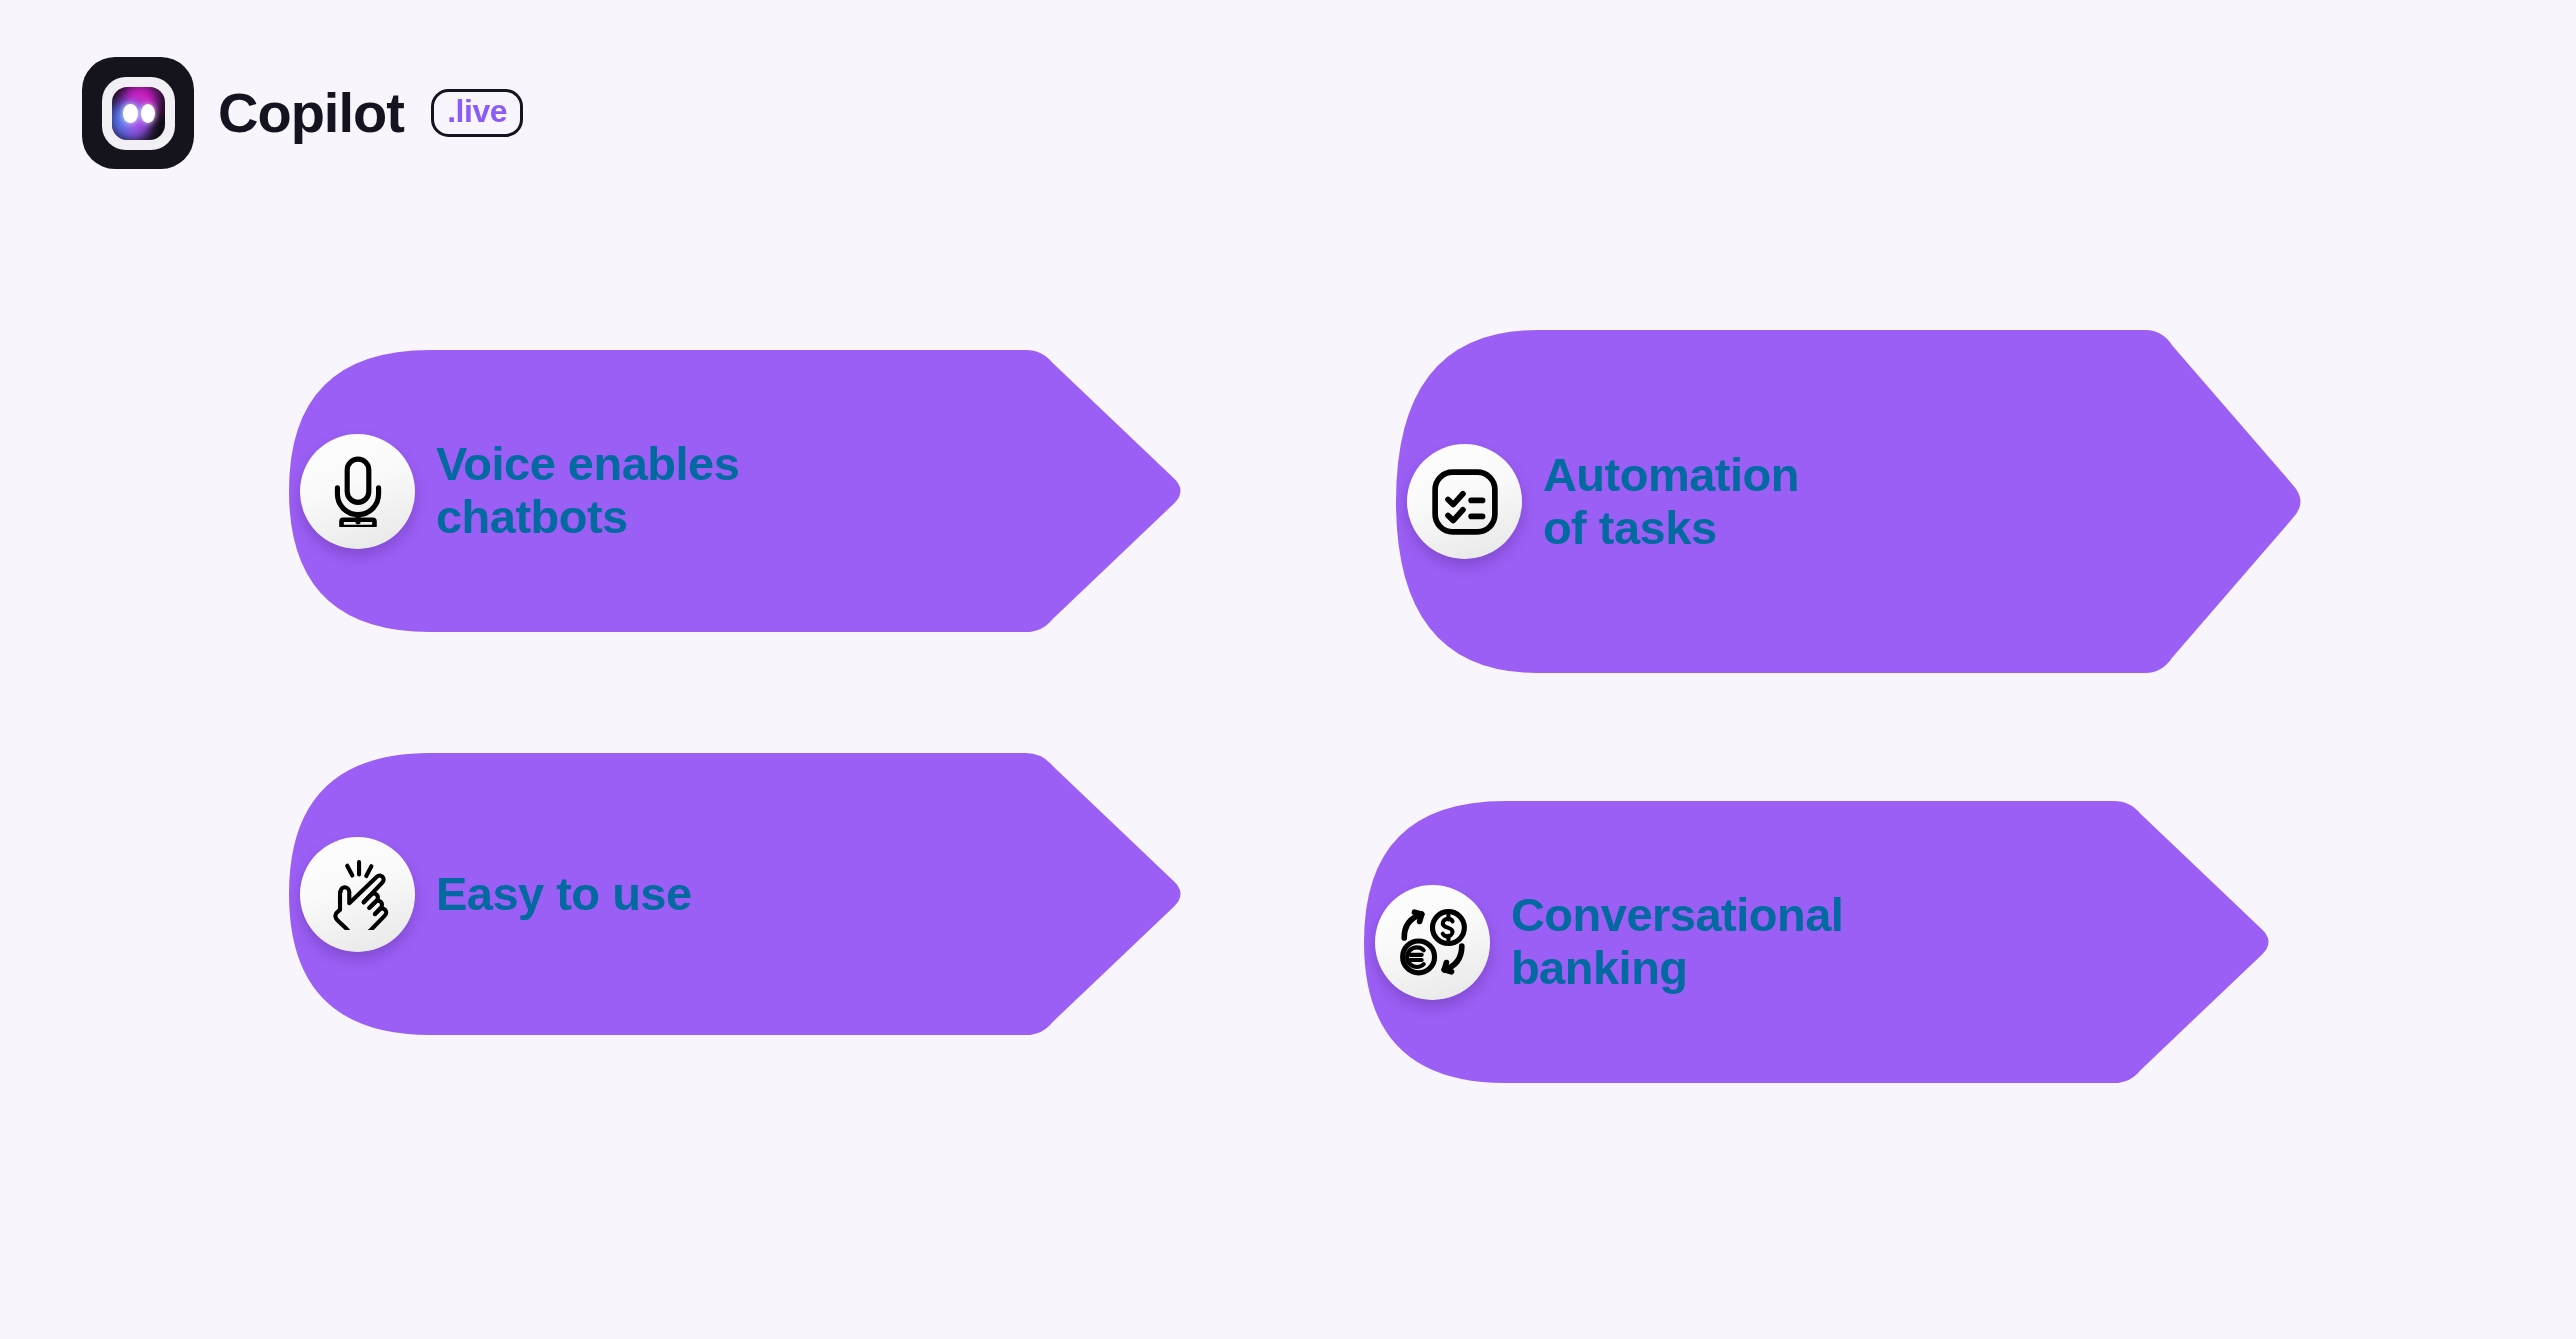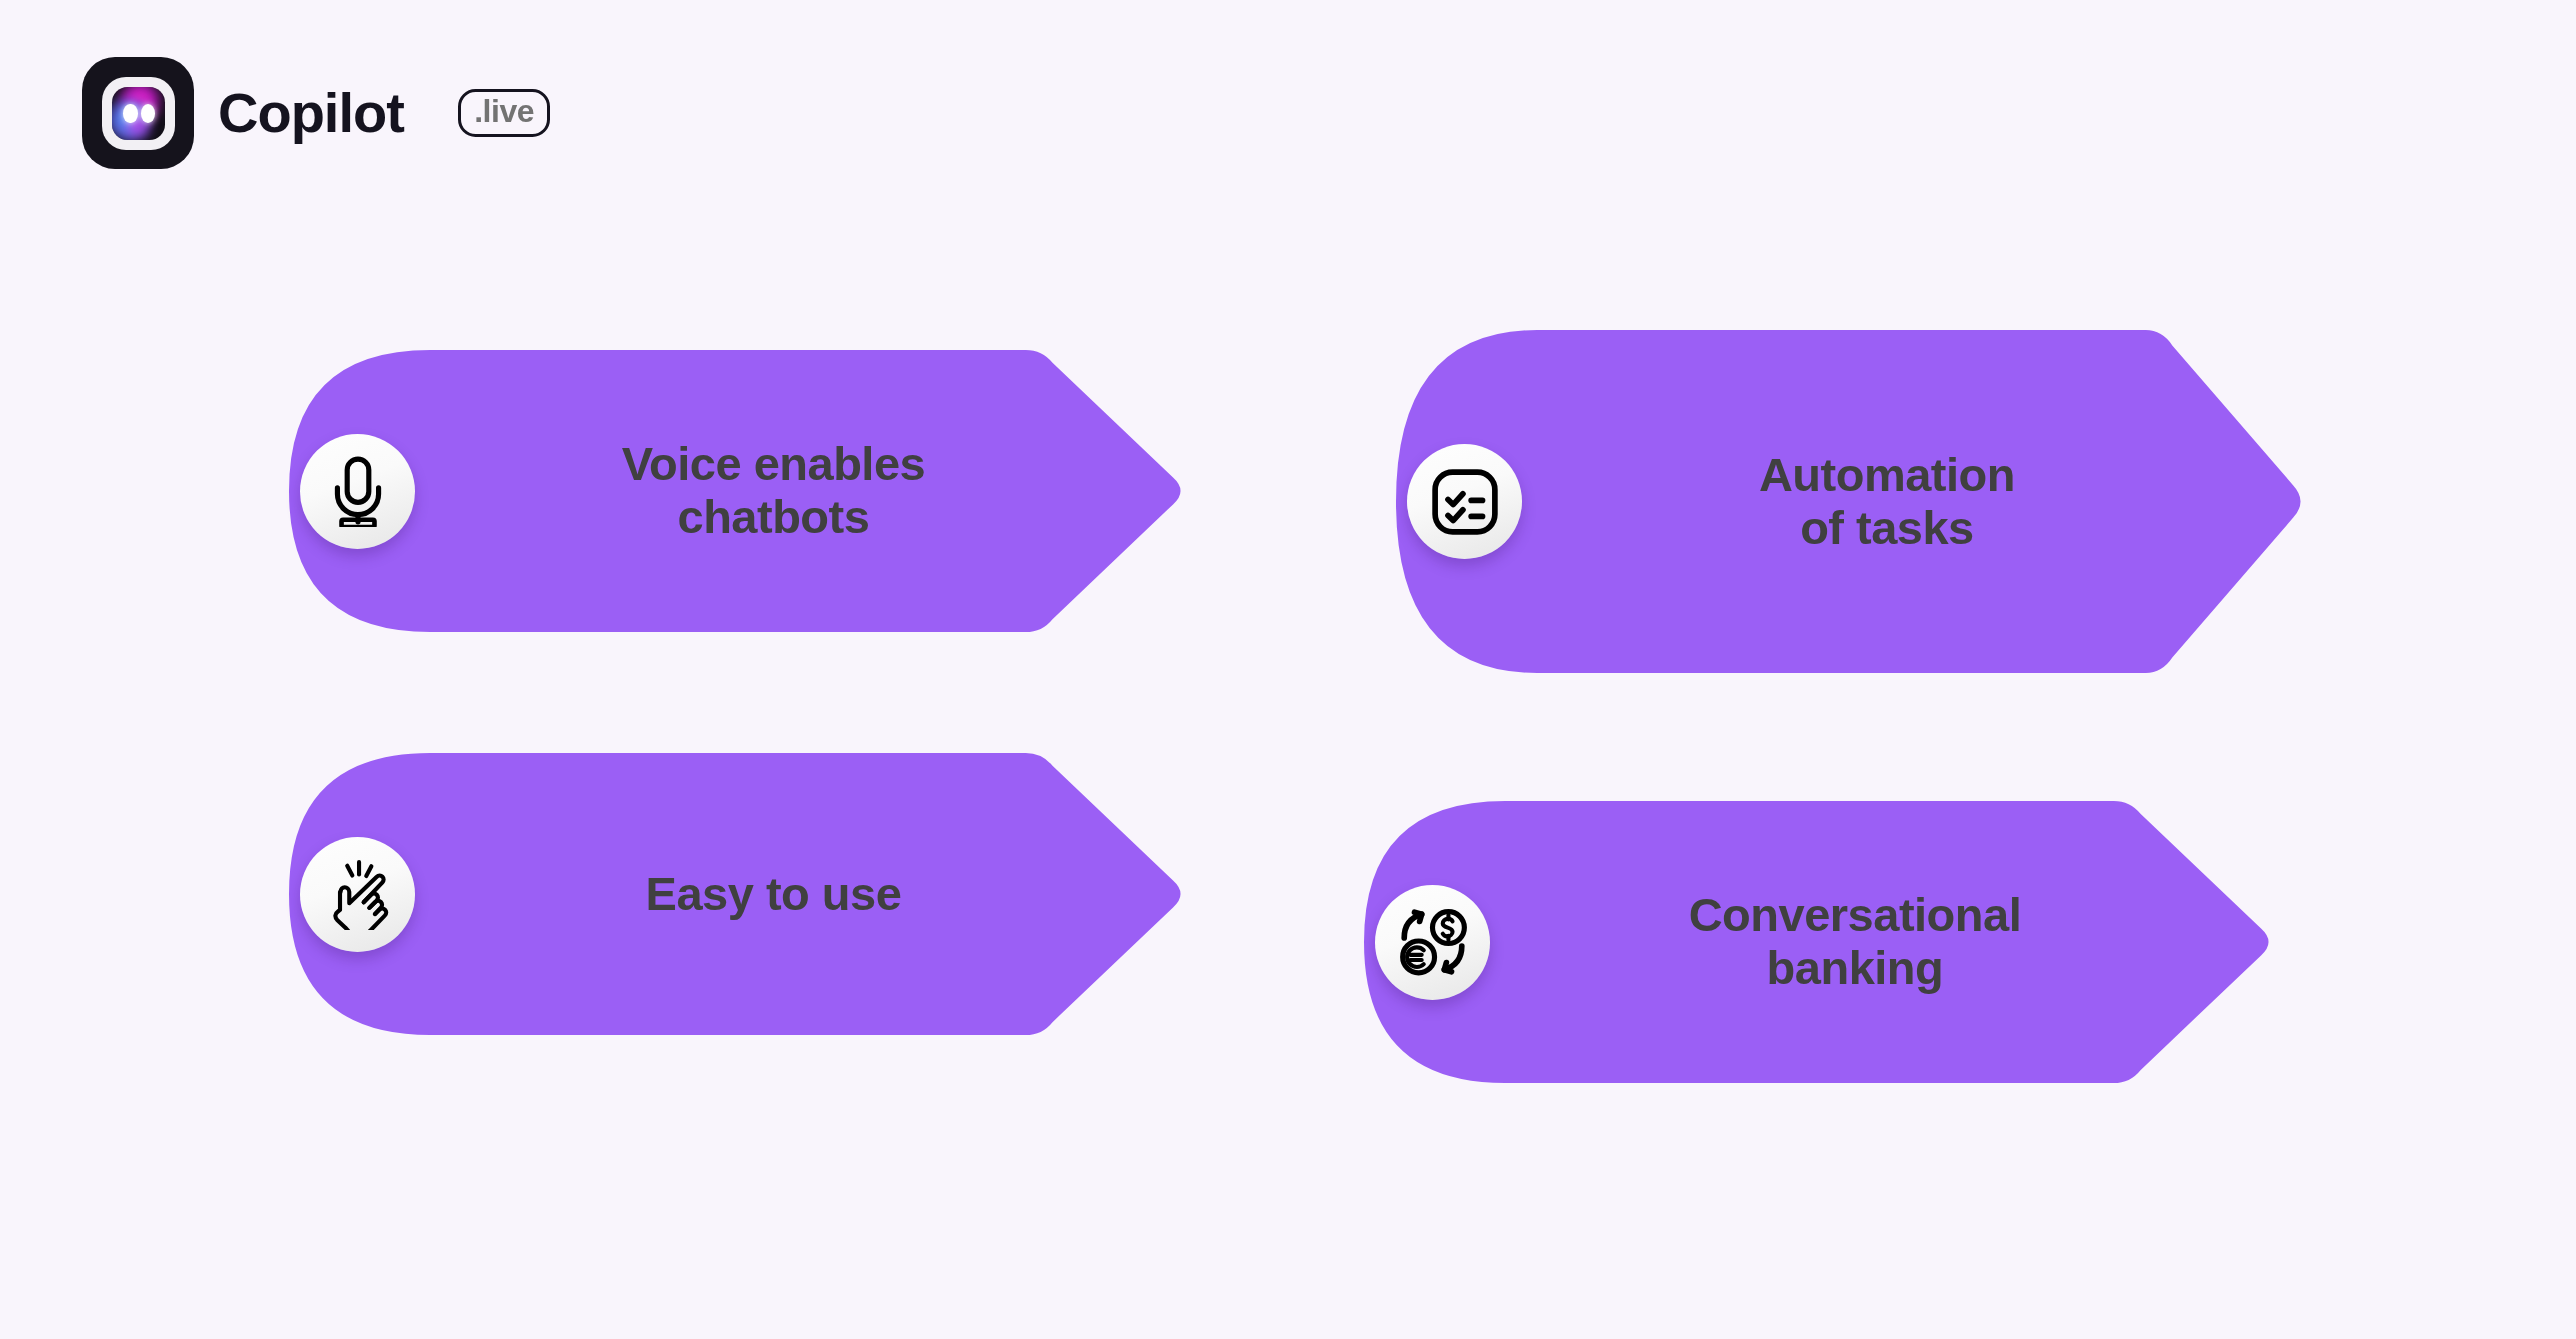--- a/index.html
+++ b/index.html
@@ -74,23 +74,23 @@
     color:#15131F;
     line-height:1;
   }
   .brand-chip {
     border:3.6px solid #15131F;
     border-radius:17.5px;
     padding:3.1px 13.4px 5.2px 13.4px;
     font-size:32px;
     font-weight:bold;
     letter-spacing:-0.5px;
-    color:#737373;
+    color:#8b5cf6;
     line-height:1.05;
-    margin-left:30px;
+    margin-left:3px;
   }
 
   
   .badge {
     position:absolute;
     display:flex;
     align-items:center;
   }
   
   .badge svg.shape-svg {
@@ -109,22 +109,21 @@
     box-shadow:0 7.2px 13.4px rgba(60,20,110,.26);
     display:flex; align-items:center; justify-content:center;
     flex:0 0 auto;
   }
   .badge .icon-wrap svg { display:block; }
 
   .badge .label {
     position:relative;
     z-index:3;
     flex:1 1 auto;
-    text-align:center;
-    color:#404040;
+    color:#0369a1;
     font-weight:bold;
     font-size:47px;
     line-height:1.12;
     letter-spacing:-0.5px;
     padding:0 77px 0 20.6px;
     white-space:pre-line;
   }
 
   
   #badge-voice      { left:289px;  top:350px;  width:899px; height:282px; }

